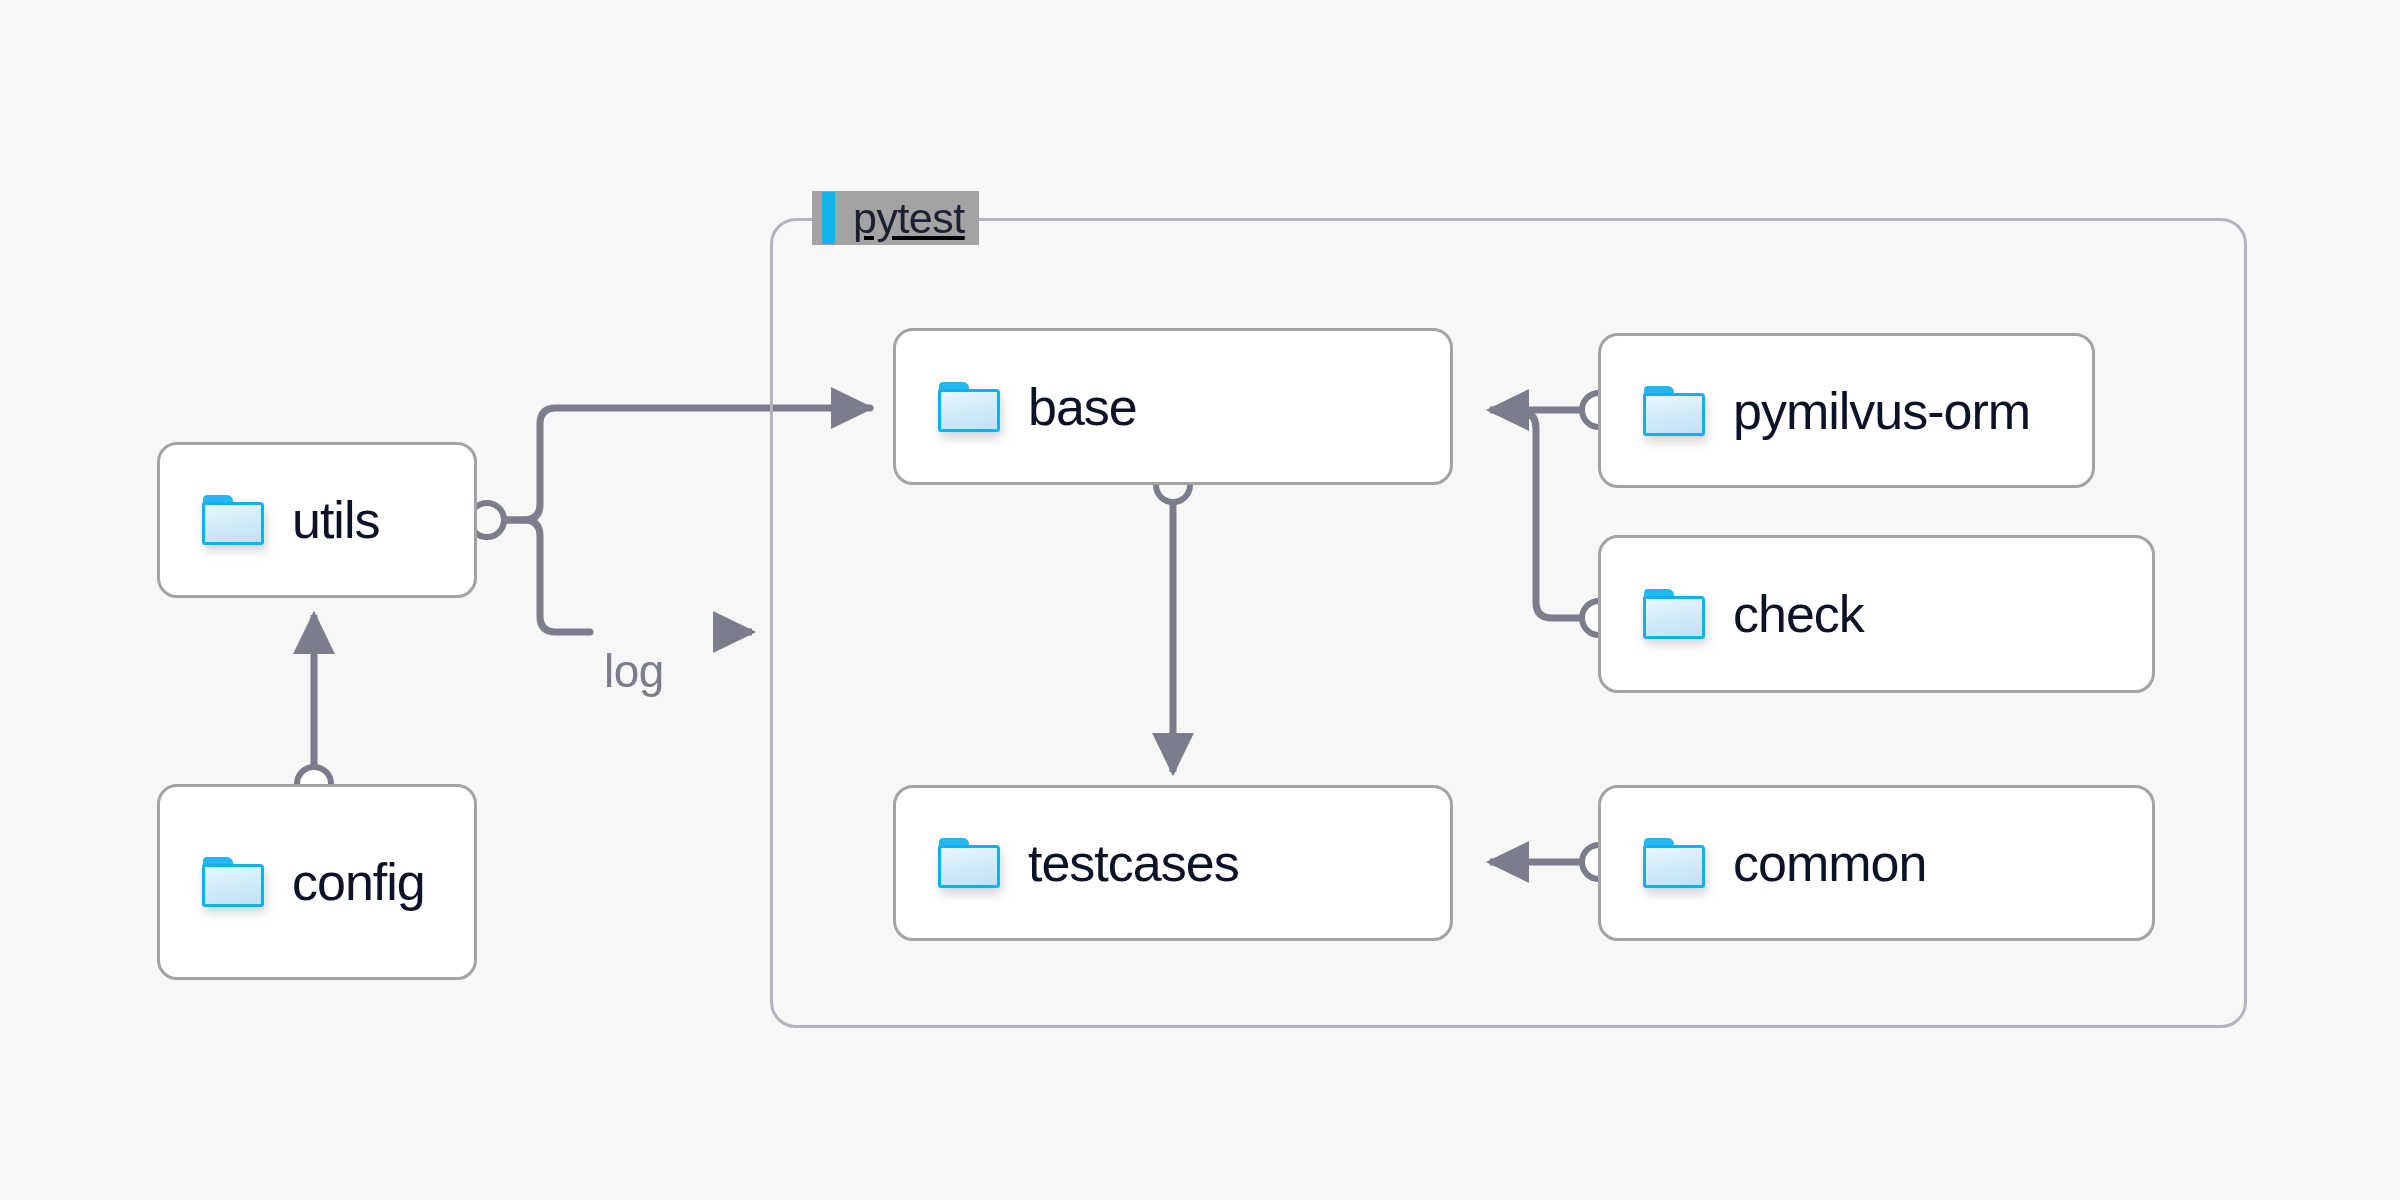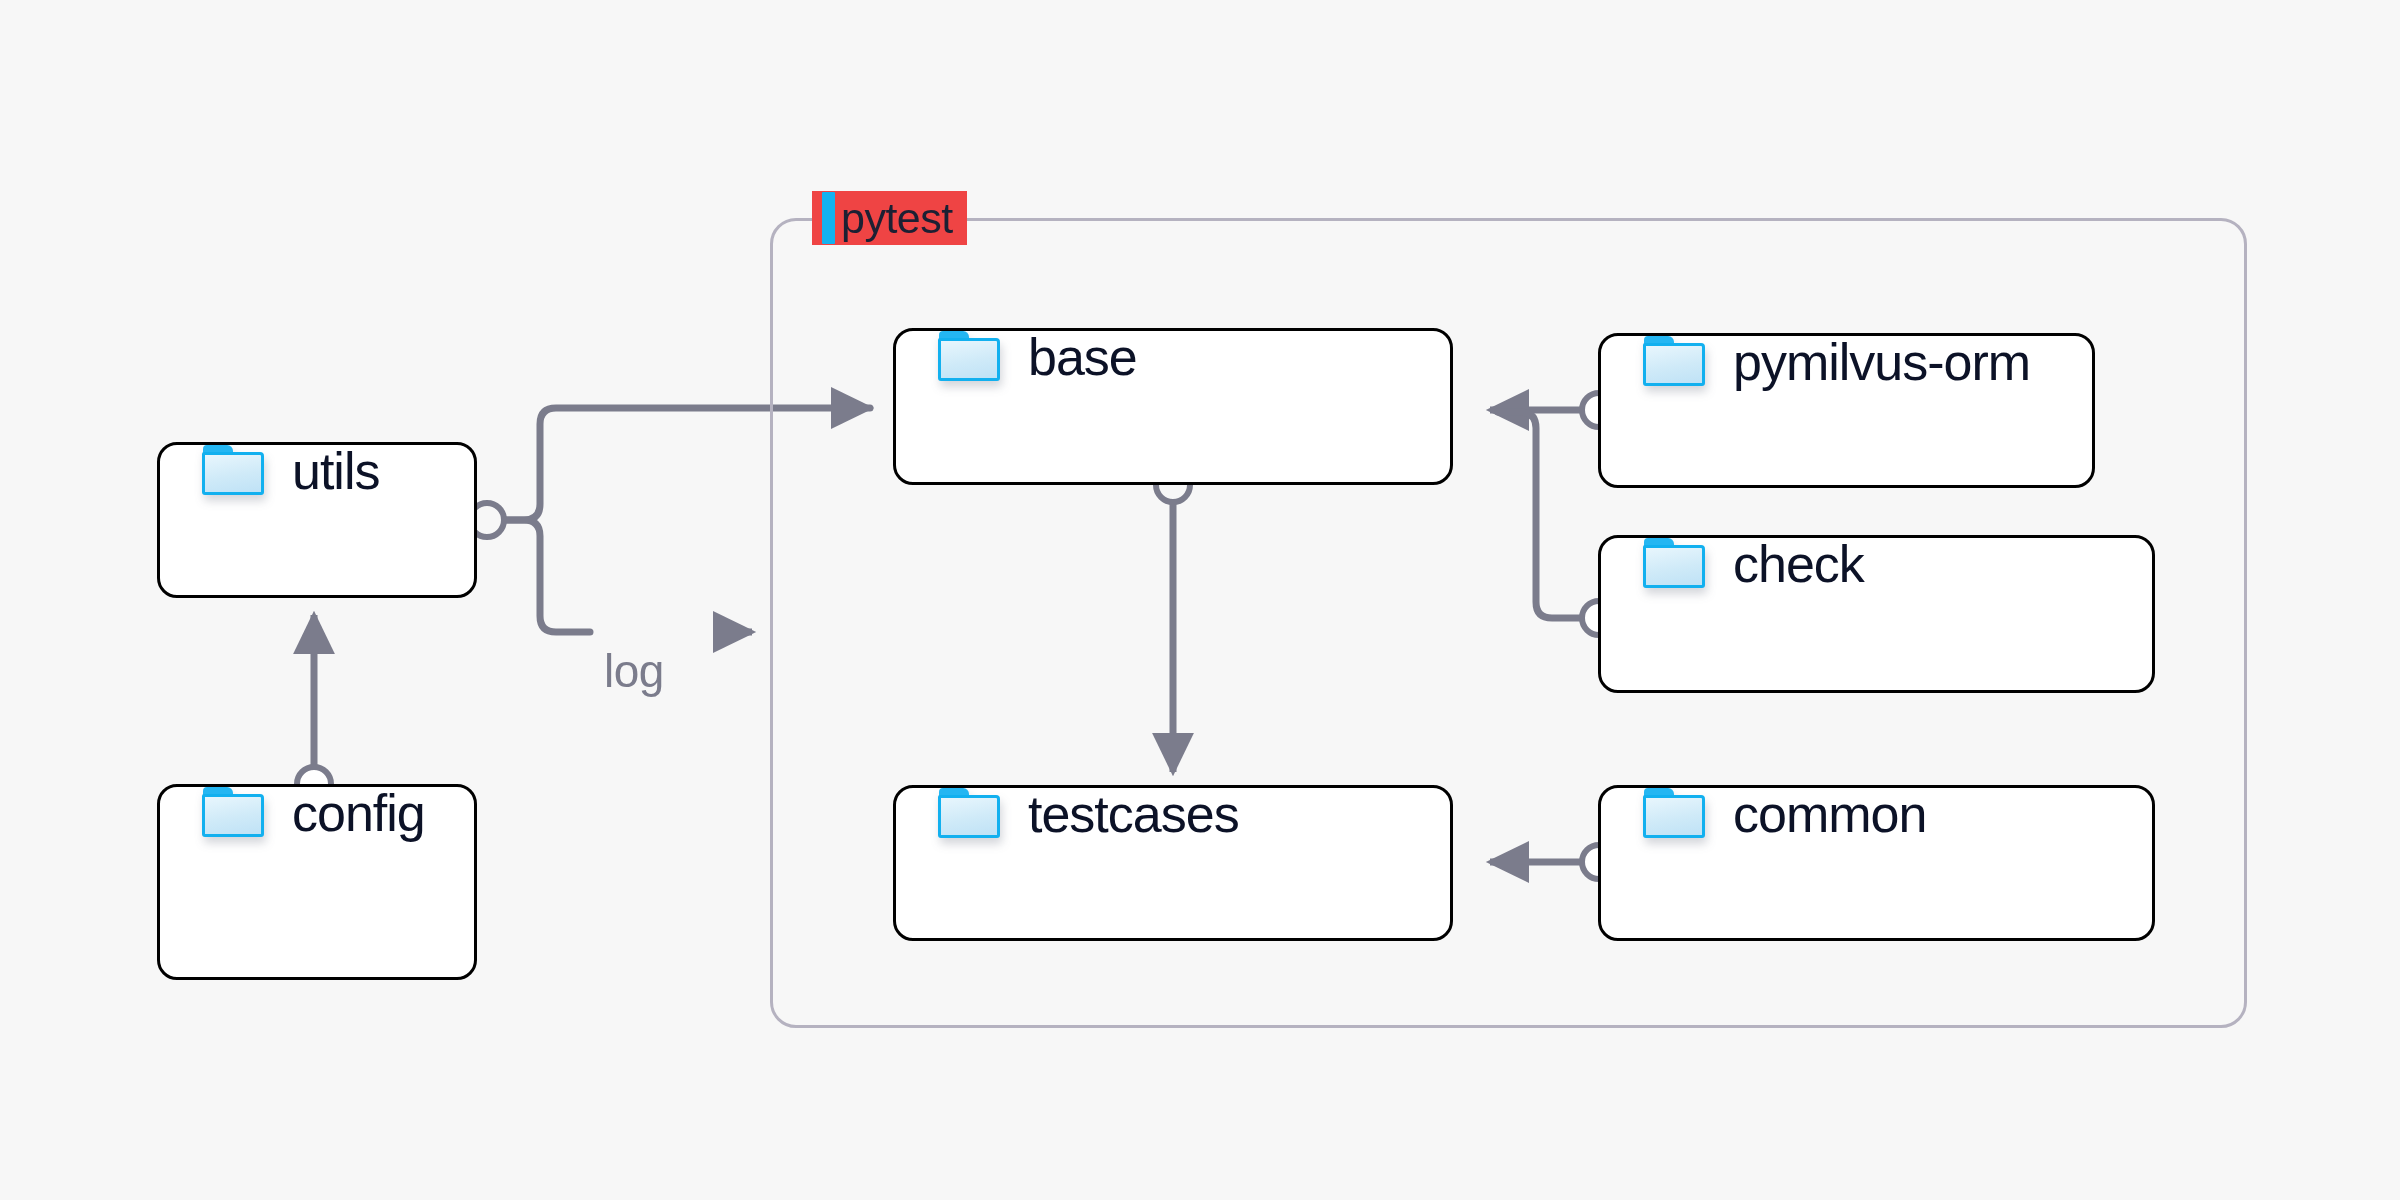--- a/index.html
+++ b/index.html
@@ -17,40 +17,42 @@
     position:absolute;
     border:3px solid #b5b2c0;
     border-radius:26px;
     background:transparent;
     box-sizing:border-box;
   }
   .group-label{
     position:absolute;
     display:flex;
     align-items:center;
-    gap:6px;
-    background:#ef4444;
+    gap:18px;
+    background:#a3a3a3;
     padding:0 14px 0 10px;
     height:54px;
+    text-decoration:underline;
   }
   .group-label .bar{
     width:13px;height:52px;background:#13b2f0;border-radius:1px;
   }
   .group-label .txt{
     font-size:43px;color:#1c2033;letter-spacing:-0.5px;line-height:1;
     font-family:"Liberation Sans", sans-serif;
   }
 
   .node{
     position:absolute;
     background:#ffffff;
-    border:3px solid #000000;
+    border:3px solid #a3a3a3;
     border-radius:20px;
     box-sizing:border-box;
     display:flex;
+    align-items:center;
     padding-left:42px;
     gap:28px;
   }
   .node .label{
     font-size:52px;
     color:#0c1227;
     letter-spacing:-1px;
     line-height:1;
     font-family:"Liberation Sans", sans-serif;
     white-space:nowrap;

